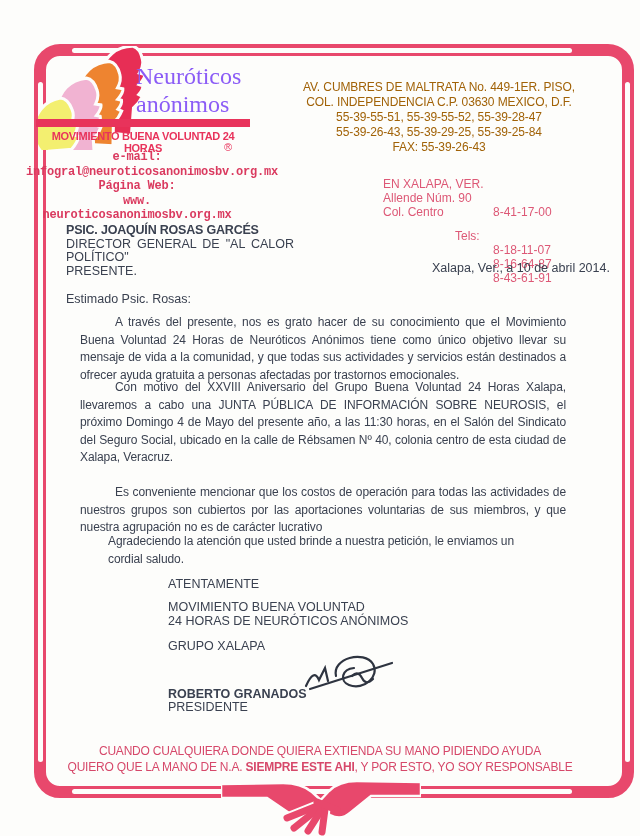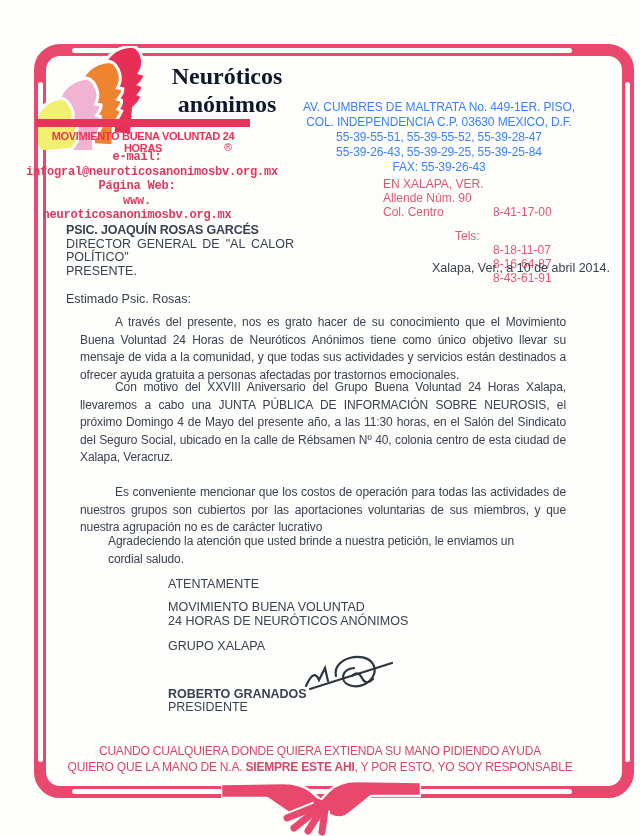--- a/index.html
+++ b/index.html
@@ -11,34 +11,34 @@
   .frame { position:absolute; left:34px; top:44px; width:600px; height:754px;
            border:12px solid #e8486c; border-radius:26px; }
   .stripe { position:absolute; background:#fdfdfb; border-radius:3px; }
   .stripe.top    { left:72px;  top:48px;  width:500px; height:5px; }
   .stripe.bottom { left:72px;  top:789px; width:500px; height:5px; }
   .stripe.left   { left:38px;  top:82px;  width:5px;  height:680px; }
   .stripe.right  { left:625px; top:82px;  width:5px;  height:680px; }
 
   
   .faces { position:absolute; left:38px; top:46px; width:132px; height:104px; }
-  .brand { position:absolute; left:136px; top:62px; width:182px; text-align:center;
-           font-family:"Liberation Serif", serif; font-weight:bold; font-size:24px;
-           line-height:28px; color:#0f172a; }
+  .brand { position:absolute; left:136px; top:62px; width:182px; 
+           font-family:"Liberation Serif", serif; font-weight:normal; font-size:24px;
+           line-height:28px; color:#8b5cf6; }
   .logo-bar { position:absolute; left:36px; top:119px; width:214px; height:8px; background:#e8335b; }
   .banner { position:absolute; left:36px; top:130px; width:214px; text-align:center;
             font-size:11px; font-weight:bold; letter-spacing:-0.3px; color:#e8335b; }
   .regmark { position:absolute; left:224px; top:141px; font-size:11px; color:#e8335b; }
   .contact { position:absolute; left:26px; top:150px; width:222px; text-align:center;
              font-family:Liberation Mono, monospace; font-weight:bold; font-size:12px;
              letter-spacing:-0.2px; line-height:14.5px; color:#da3a5f; }
 
   
-  .hq { position:absolute; left:283px; top:100px; width:312px; text-align:center;
-        font-size:12px; line-height:15px; letter-spacing:-0.1px; color:#3b82f6; }
+  .hq { position:absolute; left:283px; top:80px; width:312px; text-align:center;
+        font-size:12px; line-height:15px; letter-spacing:-0.1px; color:#a16207; }
   .branch { position:absolute; left:383px; top:177px; font-size:12px; line-height:14px; color:#dd5876; }
   .branch .row { margin-bottom:0; }
   .tels-row { display:flex; }
   .tels-row .lbl1 { width:72px; }
   .tels-row .lbl2 { width:38px;margin-top:24px; }
   .phone-col { margin-left:110px; }
 
   
   .ink { color:#3a4150; }
   .recipient { position:absolute; left:66px; top:224px; width:228px; font-size:12.5px; line-height:13.5px; }

